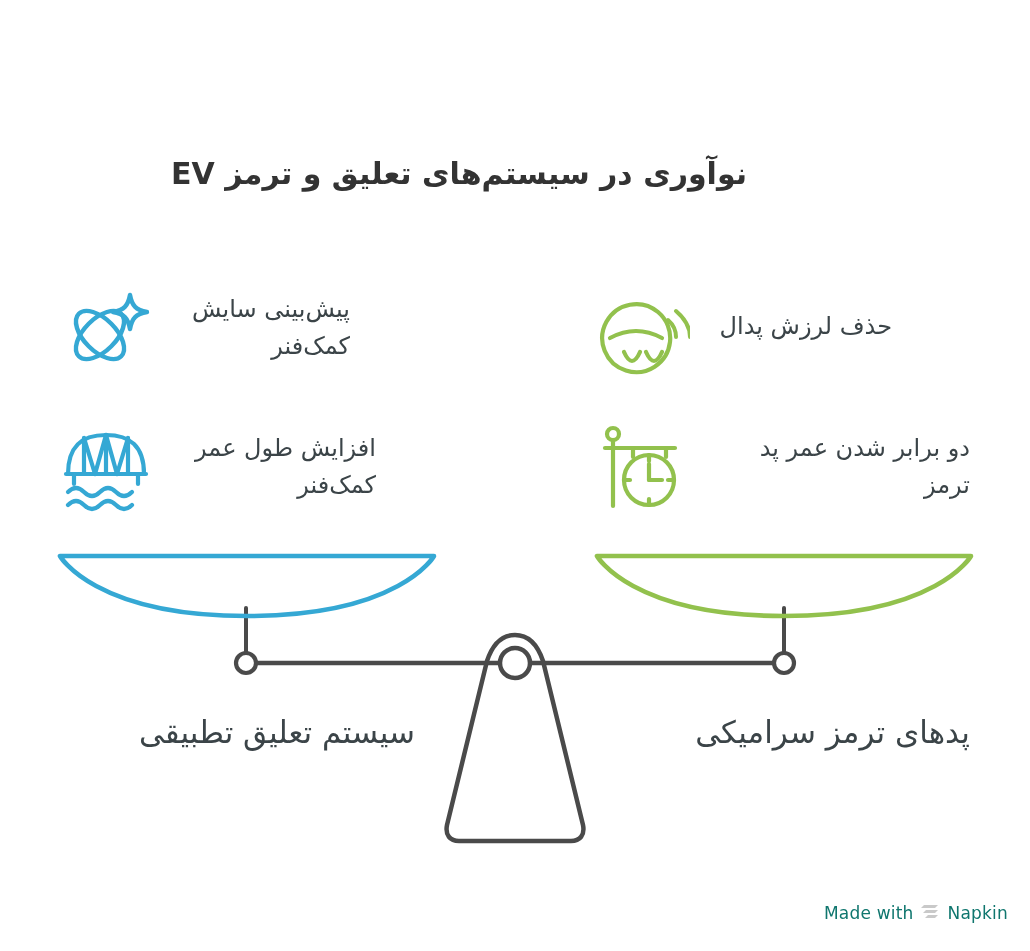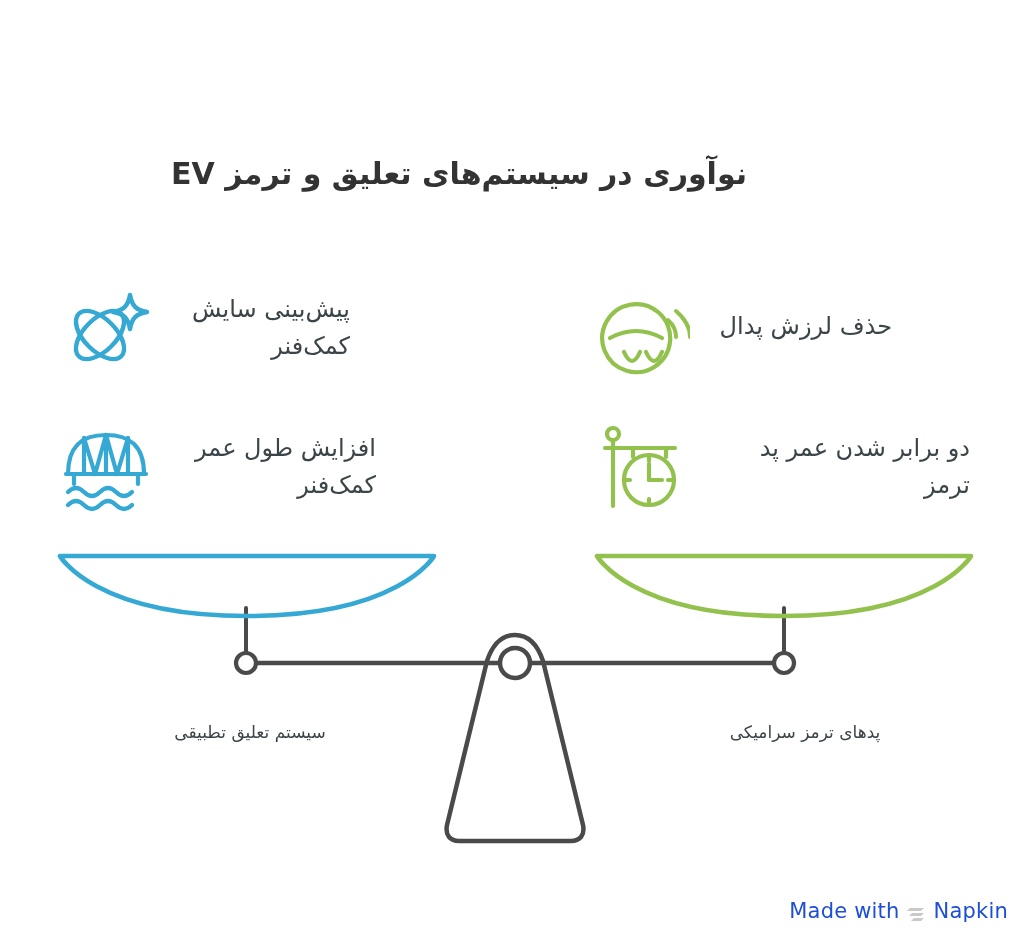--- a/index.html
+++ b/index.html
@@ -80,39 +80,39 @@
     left: 0;
     top: 528px;
     width: 1030px;
     height: 345px;
   }
 
   
   .pan-caption {
     position: absolute;
     direction: rtl;
-    font-size: 17px;
+    font-size: 31px;
     color: #3b4448;
-    text-align: center;
+    text-align: right;
     line-height: 32px;
     white-space: nowrap;
   }
   #caption-left  { top: 716px; left: 85px;  width: 330px; }
   #caption-right { top: 716px; left: 640px; width: 330px; }
 
   
   #watermark {
     position: absolute;
     right: 22px;
     bottom: 28px;
     display: flex;
-    align-items: flex-end;
+    align-items: flex-start;
     gap: 7px;
-    color: #1d4ed8;
-    font-size: 21px;
+    color: #0f766e;
+    font-size: 17px;
     letter-spacing: 0.2px;
   }
   #watermark .napkin-mark { display: flex; align-items: center; }
 </style>
 </head>
 <body>
 
 <div id="page">
 
   <div class="title">نوآوری در سیستم‌های تعلیق و ترمز EV</div>

